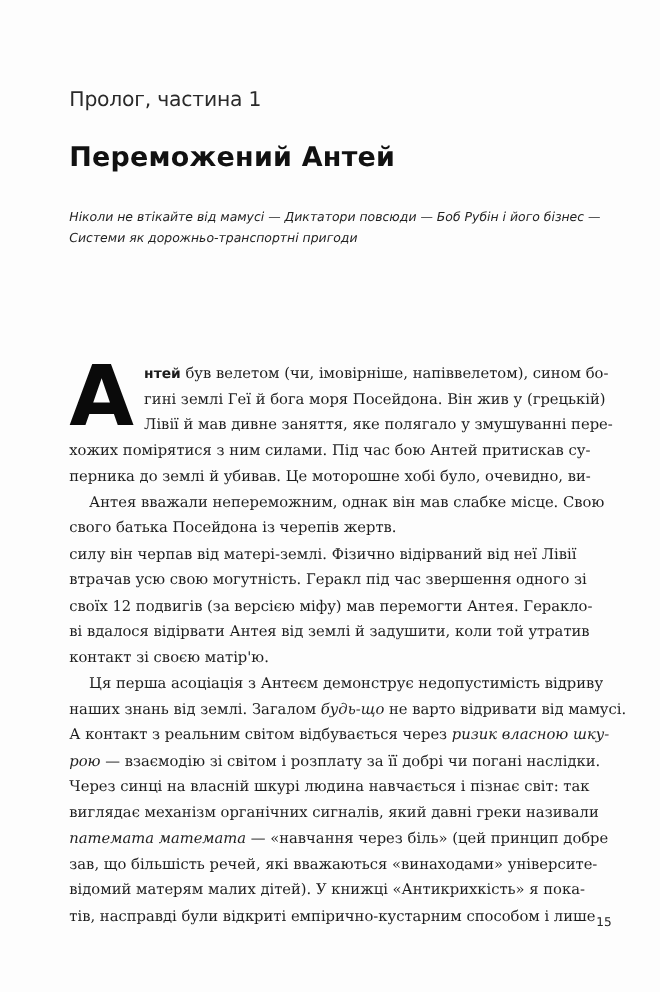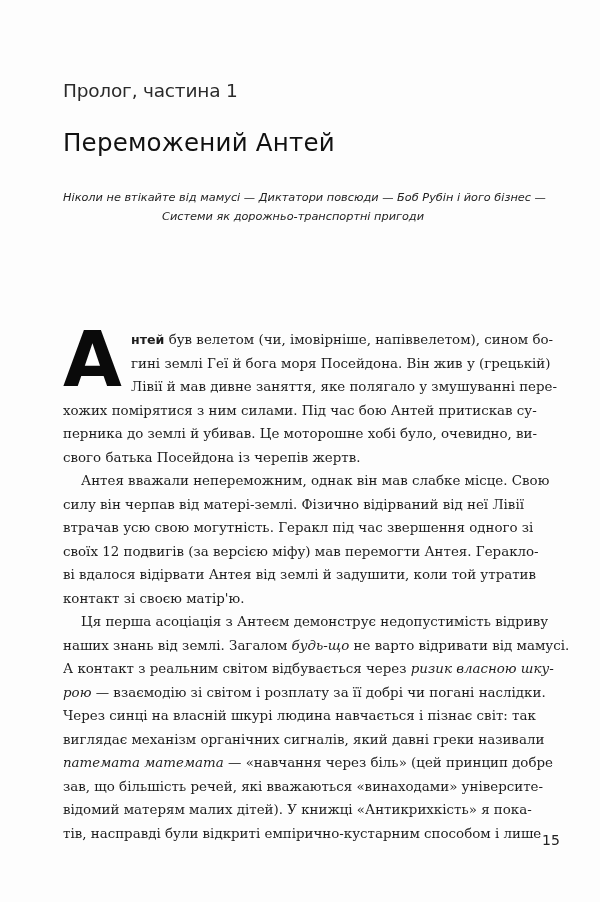--- a/index.html
+++ b/index.html
@@ -8,45 +8,45 @@
     color: #1a1a1a;
   }
   .page { position: absolute; left: 63px; top: 0; width: 453px; }
   .part-label {
     position: absolute; left: 0; top: 80px;
     font-family: "DejaVu Sans", sans-serif; font-size: 18.5px; color: #2a2a2a; letter-spacing: -0.2px;
     white-space: nowrap;
   }
   .chapter-title {
     position: absolute; left: 0; top: 128px;
-    font-family: "DejaVu Sans", sans-serif; font-weight: normal; font-size: 24.5px; color: #111; letter-spacing: 0.2px;
+    font-family: "DejaVu Sans", sans-serif; font-weight: bold; font-size: 24.5px; color: #111; letter-spacing: 0.2px;
     white-space: nowrap;
   }
   .epigraph {
     position: absolute; left: 0; top: 188px; width: 460px;
-    font-family: "DejaVu Sans", sans-serif; font-style: italic; font-size: 11.3px; line-height: 19px; color: #222; text-align: center;
+    font-family: "DejaVu Sans", sans-serif; font-style: italic; font-size: 11.3px; line-height: 19px; color: #222;
   }
   .epigraph .ln { display: block; white-space: nowrap; }
   .body-text {
     position: absolute; left: 0; top: 328px; width: 453px;
     font-family: "DejaVu Serif", serif; font-size: 13.4px; line-height: 23.5px; color: #1c1c1c;
   }
   .line { display: block; white-space: nowrap; text-align: justify; text-align-last: justify; height: 23.5px; overflow: visible; }
   .line.last { text-align-last: left; }
   .line.indent { padding-left: 18px; }
   .line.dc { padding-left: 68px; }
   .dropcap {
     position: absolute; left: 0; top: 330px;
     font-family: "DejaVu Sans", sans-serif; font-weight: bold; font-size: 76px; line-height: 60px; color: #0a0a0a;
   }
   .lead-bold { font-family: "DejaVu Sans", sans-serif; font-weight: bold; font-size: 12.6px; margin-top: 28px; }
   .it { font-style: italic; }
   .page-number {
     position: absolute; left: 479px; top: 832px;
-    font-family: "DejaVu Sans", sans-serif; font-size: 14px; color: #222;
+    font-family: "DejaVu Sans", sans-serif; font-size: 11px; color: #222;
   }
 </style>
 </head>
 <body>
 
 <div class="page">
   <div class="part-label">Пролог, частина 1</div>
   <div class="chapter-title">Переможений Антей</div>
 
   <div class="epigraph">
@@ -56,23 +56,23 @@
 
   <div class="dropcap">А</div>
 
   <div class="body-text">
 
     <span class="line dc"><span class="lead-bold">нтей</span><span> був велетом (чи, імовірніше, напіввелетом), сином бо-</span></span>
     <span class="line dc">гині землі Геї й бога моря Посейдона. Він жив у (грецькій)</span>
     <span class="line dc">Лівії й мав дивне заняття, яке полягало у змушуванні пере-</span>
     <span class="line">хожих помірятися з ним силами. Під час бою Антей притискав су-</span>
     <span class="line">перника до землі й убивав. Це моторошне хобі було, очевидно, ви-</span>
+    <span class="line indent">Антея вважали непереможним, однак він мав слабке місце. Свою</span>
+
     <span class="line last">свого батька Посейдона із черепів жертв.</span>
-
-    <span class="line indent">Антея вважали непереможним, однак він мав слабке місце. Свою</span>
     <span class="line">силу він черпав від матері-землі. Фізично відірваний від неї Лівії</span>
     <span class="line">втрачав усю свою могутність. Геракл під час звершення одного зі</span>
     <span class="line">своїх 12 подвигів (за версією міфу) мав перемогти Антея. Гераклo-</span>
     <span class="line">ві вдалося відірвати Антея від землі й задушити, коли той утратив</span>
     <span class="line last">контакт зі своєю матір'ю.</span>
 
     <span class="line indent">Ця перша асоціація з Антеєм демонструє недопустимість відриву</span>
     <span class="line"><span>наших знань від землі. Загалом </span><span class="it">будь-що</span><span> не варто відривати від мамусі.</span></span>
     <span class="line"><span>А контакт з реальним світом відбувається через </span><span class="it">ризик власною шку-</span></span>
     <span class="line"><span class="it">рою</span><span> — взаємодію зі світом і розплату за її добрі чи погані наслідки.</span></span>

